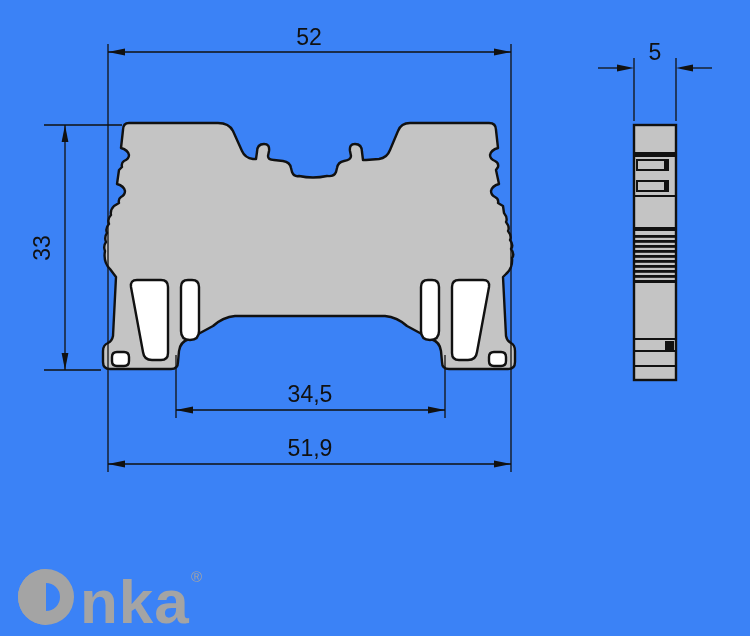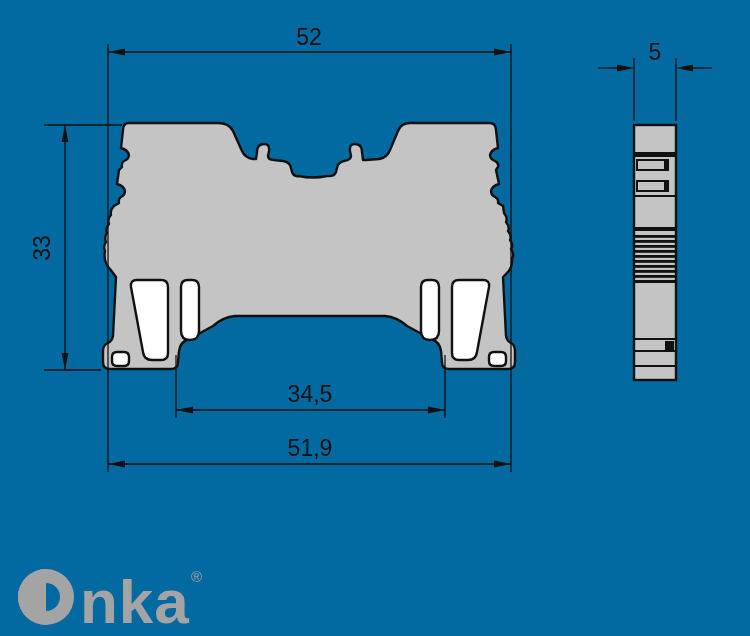--- a/index.html
+++ b/index.html
@@ -1,19 +1,19 @@
 <!DOCTYPE html>
 <html><head>
 <meta charset="utf-8">
 <style>
   html,body{margin:0;padding:0;background:#ffffff;}
   .canvas{
     position:relative;
     width:750px;height:636px;
-    background:#0369a1;
+    background:#3b82f6;
     overflow:hidden;
     font-family:"Liberation Sans", sans-serif;
   }
   svg{display:block;}
   .dim-text{
     font-family:"Liberation Sans", sans-serif;
     font-size:23px;
     fill:#111111;
   }
   .logo-text{

